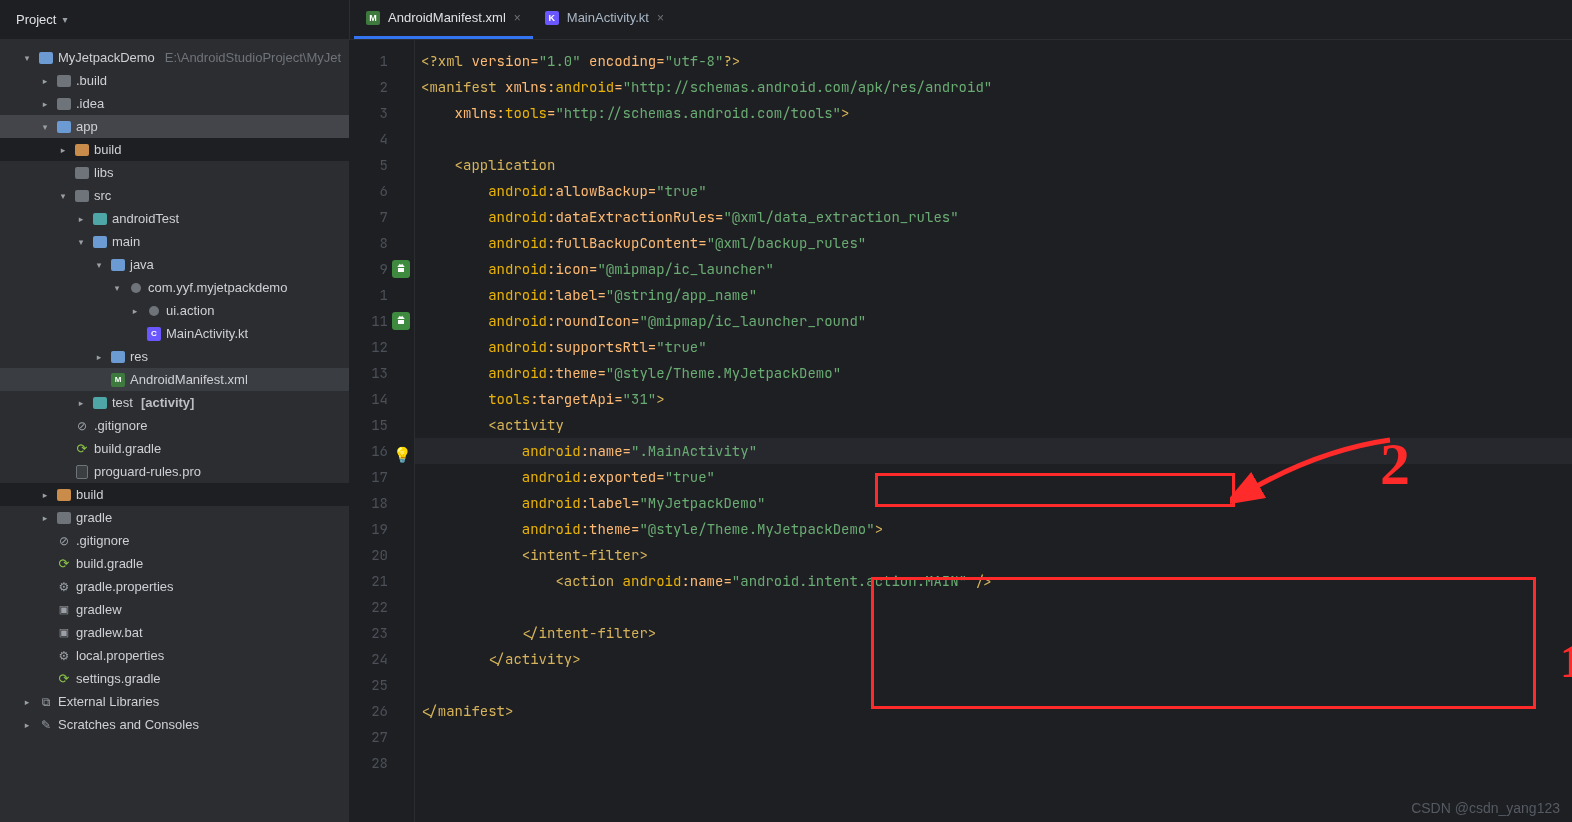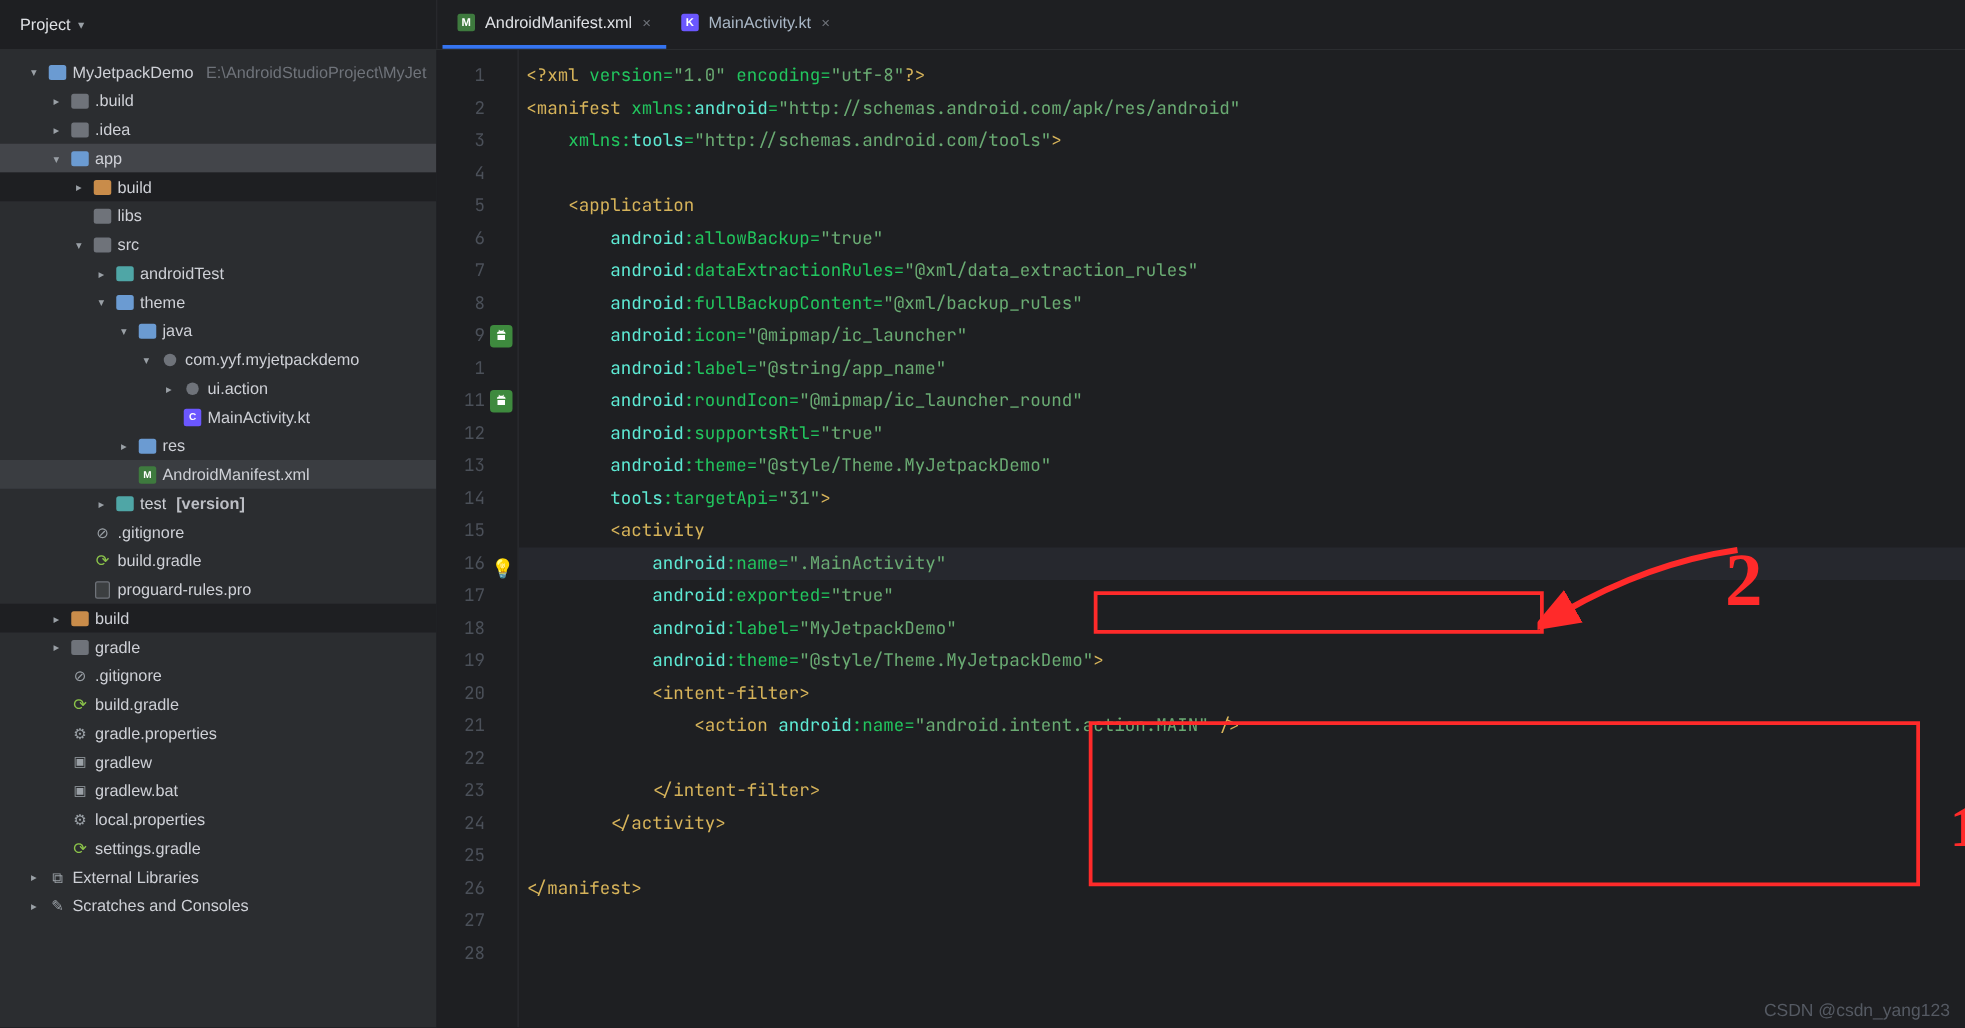--- a/index.html
+++ b/index.html
@@ -129,22 +129,22 @@
     border-left: 1px solid #2b2d30;
   }
   .cline {
     height: 26px;
     line-height: 26px;
     white-space: pre;
     padding-left: 6px;
   }
   .cline.cursor { background: #26282e; }
   .t-tag { color: #d6b35a; }
-  .t-attr { color: #22c55e; }
-  .t-ns  { color: #5eead4; }
+  .t-attr { color: #fdba74; }
+  .t-ns  { color: #eab308; }
   .t-str { color: #6aab73; }
   .t-pi  { color: #d6b35a; }
 
   
   .anno {
     position: absolute;
     border: 3px solid #ff2a2a;
     pointer-events: none;
   }
   .annotext {
@@ -266,21 +266,21 @@
             <span class="ic-folder teal"></span>
           </span>
           <span class="folder">androidTest</span>
         </div>
         <div class="node ">
           <span class="pad" style="width: 70px;"></span>
           <span class="tw">▾</span>
           <span class="ic">
             <span class="ic-folder proj"></span>
           </span>
-          <span class="folder">theme</span>
+          <span class="folder">main</span>
         </div>
         <div class="node ">
           <span class="pad" style="width: 88px;"></span>
           <span class="tw">▾</span>
           <span class="ic">
             <span class="ic-folder proj"></span>
           </span>
           <span class="folder">java</span>
         </div>
         <div class="node ">
@@ -323,21 +323,21 @@
           </span>
           <span class="folder">AndroidManifest.xml</span>
         </div>
         <div class="node ">
           <span class="pad" style="width: 70px;"></span>
           <span class="tw">▸</span>
           <span class="ic">
             <span class="ic-folder teal"></span>
           </span>
           <span class="folder">test</span>
-          <span style="margin-left: 4px; font-weight: bold;">[version]</span>
+          <span style="margin-left: 4px; font-weight: bold;">[activity]</span>
         </div>
         <div class="node ">
           <span class="pad" style="width: 52px;"></span>
           <span class="tw"></span>
           <span class="ic">
             <span class="ic-ban">⊘</span>
           </span>
           <span class="folder">.gitignore</span>
         </div>
         <div class="node ">

